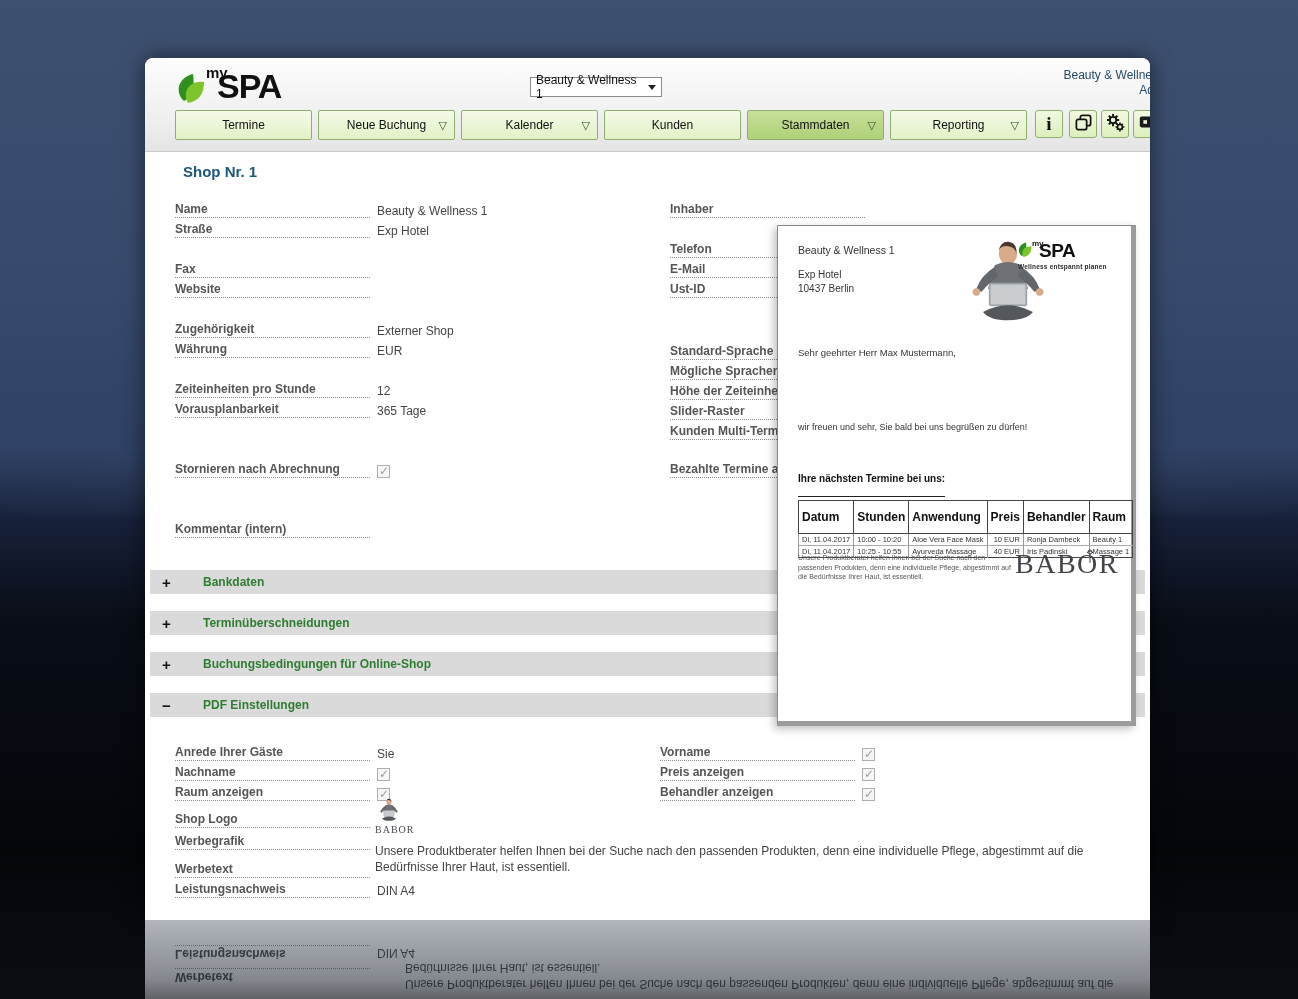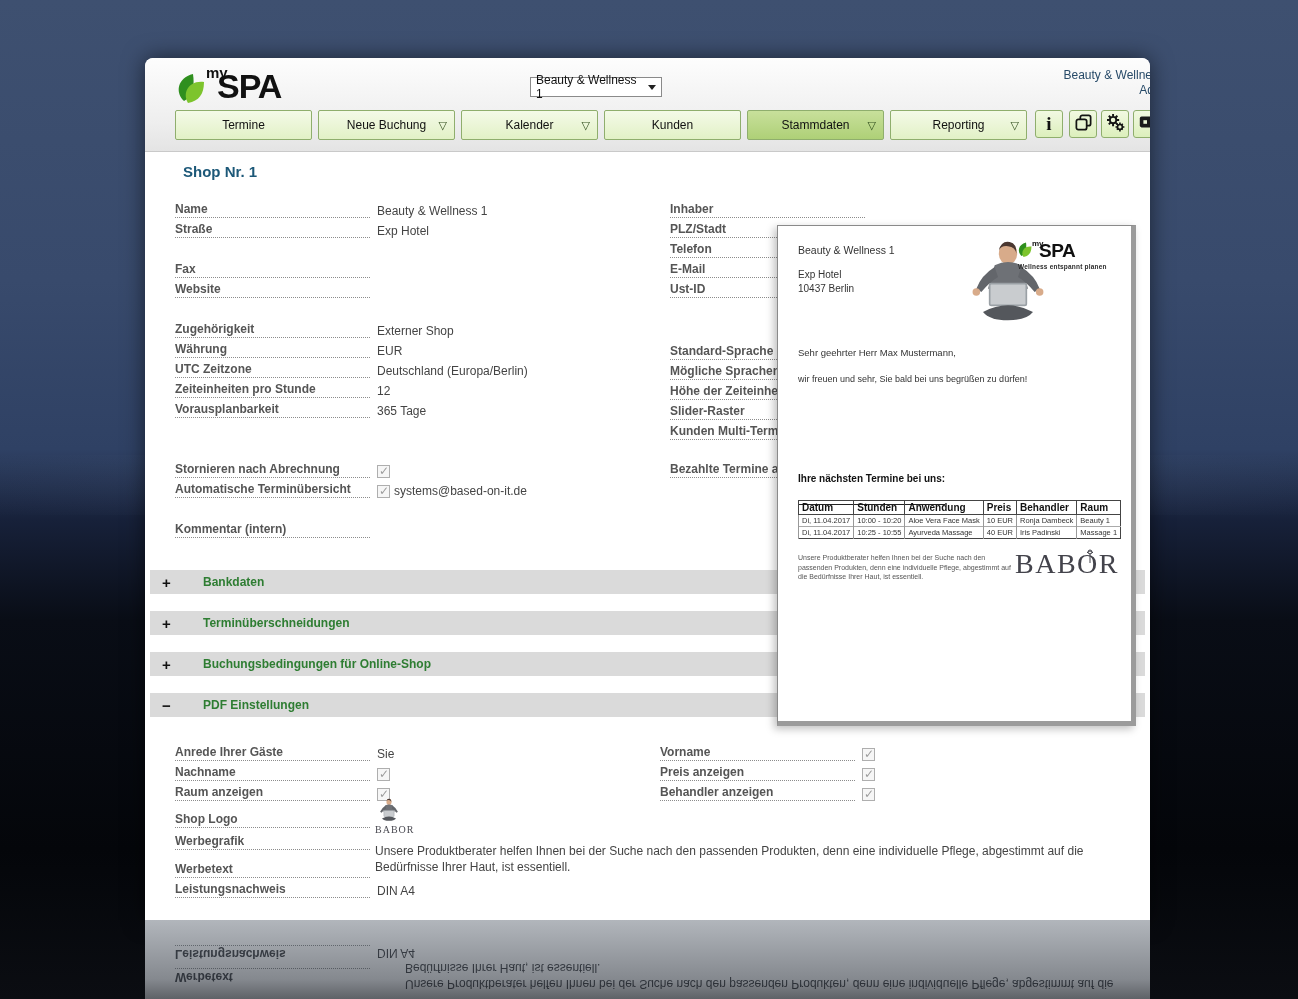--- a/index.html
+++ b/index.html
@@ -78,26 +78,26 @@
     box-shadow:-3px 3px 8px rgba(0,0,0,0.25); z-index:5; font-family:"Liberation Sans","DejaVu Sans",sans-serif; }
   .pdf-shopname { position:absolute; left:20px; top:18px; font-size:10.5px; color:#333; }
   .pdf-addr { position:absolute; left:20px; top:42px; font-size:10px; color:#333; line-height:14px; }
   .pdf-woman { position:absolute; left:180px; top:6px; }
   .pdf-logo { position:absolute; left:238px; top:14px; display:flex; align-items:flex-start; }
   .pdf-logo-text { position:relative; margin-left:-2px; }
   .pdf-logo-my { position:absolute; left:1px; top:-1px; font-size:8px; font-weight:bold; color:#111; }
   .pdf-logo-spa { font-size:19px; font-weight:bold; letter-spacing:-0.5px; color:#111; line-height:22px; padding-left:8px; }
   .pdf-tagline { position:absolute; left:240px; top:37px; font-size:6.5px; font-weight:bold; color:#2b2b2b; letter-spacing:0.2px; }
   .pdf-salutation { position:absolute; left:20px; top:121px; font-size:9.5px; color:#333; }
-  .pdf-para { position:absolute; left:20px; width:322px; font-size:9px; color:#333; line-height:13px; text-align:justify; }
+  .pdf-para { position:absolute; left:20px; width:322px; font-size:9px; color:#333; line-height:13px; text-align:justify;margin-top:48px; }
   .pdf-heading { position:absolute; left:20px; top:247px; font-size:10px; font-weight:bold; color:#111;
-    border-bottom:1px solid #222; padding-bottom:20px; }
+    border-bottom:1px solid #222; padding-bottom:12px; }
   .pdf-table { position:absolute; left:20px; top:274px; width:322px; border-collapse:collapse;
     border:1px solid #444; }
-  .pdf-table th { border:1px solid #444; font-size:10px; text-align:left; padding:1px 3px; color:#111; }
+  .pdf-table th { border:1px solid #444; font-size:12px; text-align:left; padding:9px 3px; color:#111; }
   .pdf-table td { border-left:1px solid #999; border-top:1px solid #aaa; font-size:7.5px; padding:1px 3px; color:#333; white-space:nowrap; overflow:hidden; }
   .col-preis { text-align:right !important; }
   .pdf-footnote { position:absolute; left:20px; top:327px; width:215px; font-size:7px; color:#555; line-height:9.5px; }
   .pdf-babor { position:absolute; right:12px; top:322px; font-family:"Liberation Serif","DejaVu Serif",serif;
     font-size:28px; letter-spacing:1.5px; color:#43434b; }
   .babor-flower { position:absolute; right:24px; top:-10px; }
 
   
   .reflection { position:absolute; left:145px; top:920px; width:1005px; height:79px;
     background:#b9bdc2; overflow:hidden; }
@@ -220,58 +220,43 @@
   </div>
 
   <div class="frow" style="left:30px;top:260px">
     <span class="flabel">Zugehörigkeit</span>
     <span class="fvalue">Externer Shop</span>
   </div>
   <div class="frow" style="left:30px;top:280px">
     <span class="flabel">Währung</span>
     <span class="fvalue">EUR</span>
   </div>
-  <div class="frow" style="left:30px;top:300px">
-    <span class="flabel">UTC Zeitzone</span>
-    <span class="fvalue">Deutschland (Europa/Berlin)</span>
-  </div>
   <div class="frow" style="left:30px;top:320px">
     <span class="flabel">Zeiteinheiten pro Stunde</span>
     <span class="fvalue">12</span>
   </div>
   <div class="frow" style="left:30px;top:340px">
     <span class="flabel">Vorausplanbarkeit</span>
     <span class="fvalue">365 Tage</span>
   </div>
 
   <div class="frow" style="left:30px;top:400px">
     <span class="flabel">Stornieren nach Abrechnung</span>
     <span class="fvalue">
         <span class="cb"></span>
       </span>
   </div>
-  <div class="frow" style="left:30px;top:420px">
-    <span class="flabel">Automatische Terminübersicht</span>
-    <span class="fvalue">
-      <span class="cb"></span>
-      <span>systems@based-on-it.de</span>
-    </span>
-  </div>
   <div class="frow" style="left:30px;top:460px">
     <span class="flabel">Kommentar (intern)</span>
     <span class="fvalue"></span>
   </div>
 
   <div class="frow" style="left:525px;top:140px">
     <span class="flabel">Inhaber</span>
     <span class="fvalue"></span>
-  </div>
-  <div class="frow" style="left:525px;top:160px">
-    <span class="flabel">PLZ/Stadt</span>
-    <span class="fvalue">10437 Berlin</span>
   </div>
   <div class="frow" style="left:525px;top:180px">
     <span class="flabel">Telefon</span>
     <span class="fvalue"></span>
   </div>
   <div class="frow" style="left:525px;top:200px">
     <span class="flabel">E-Mail</span>
     <span class="fvalue"></span>
   </div>
   <div class="frow" style="left:525px;top:220px">

